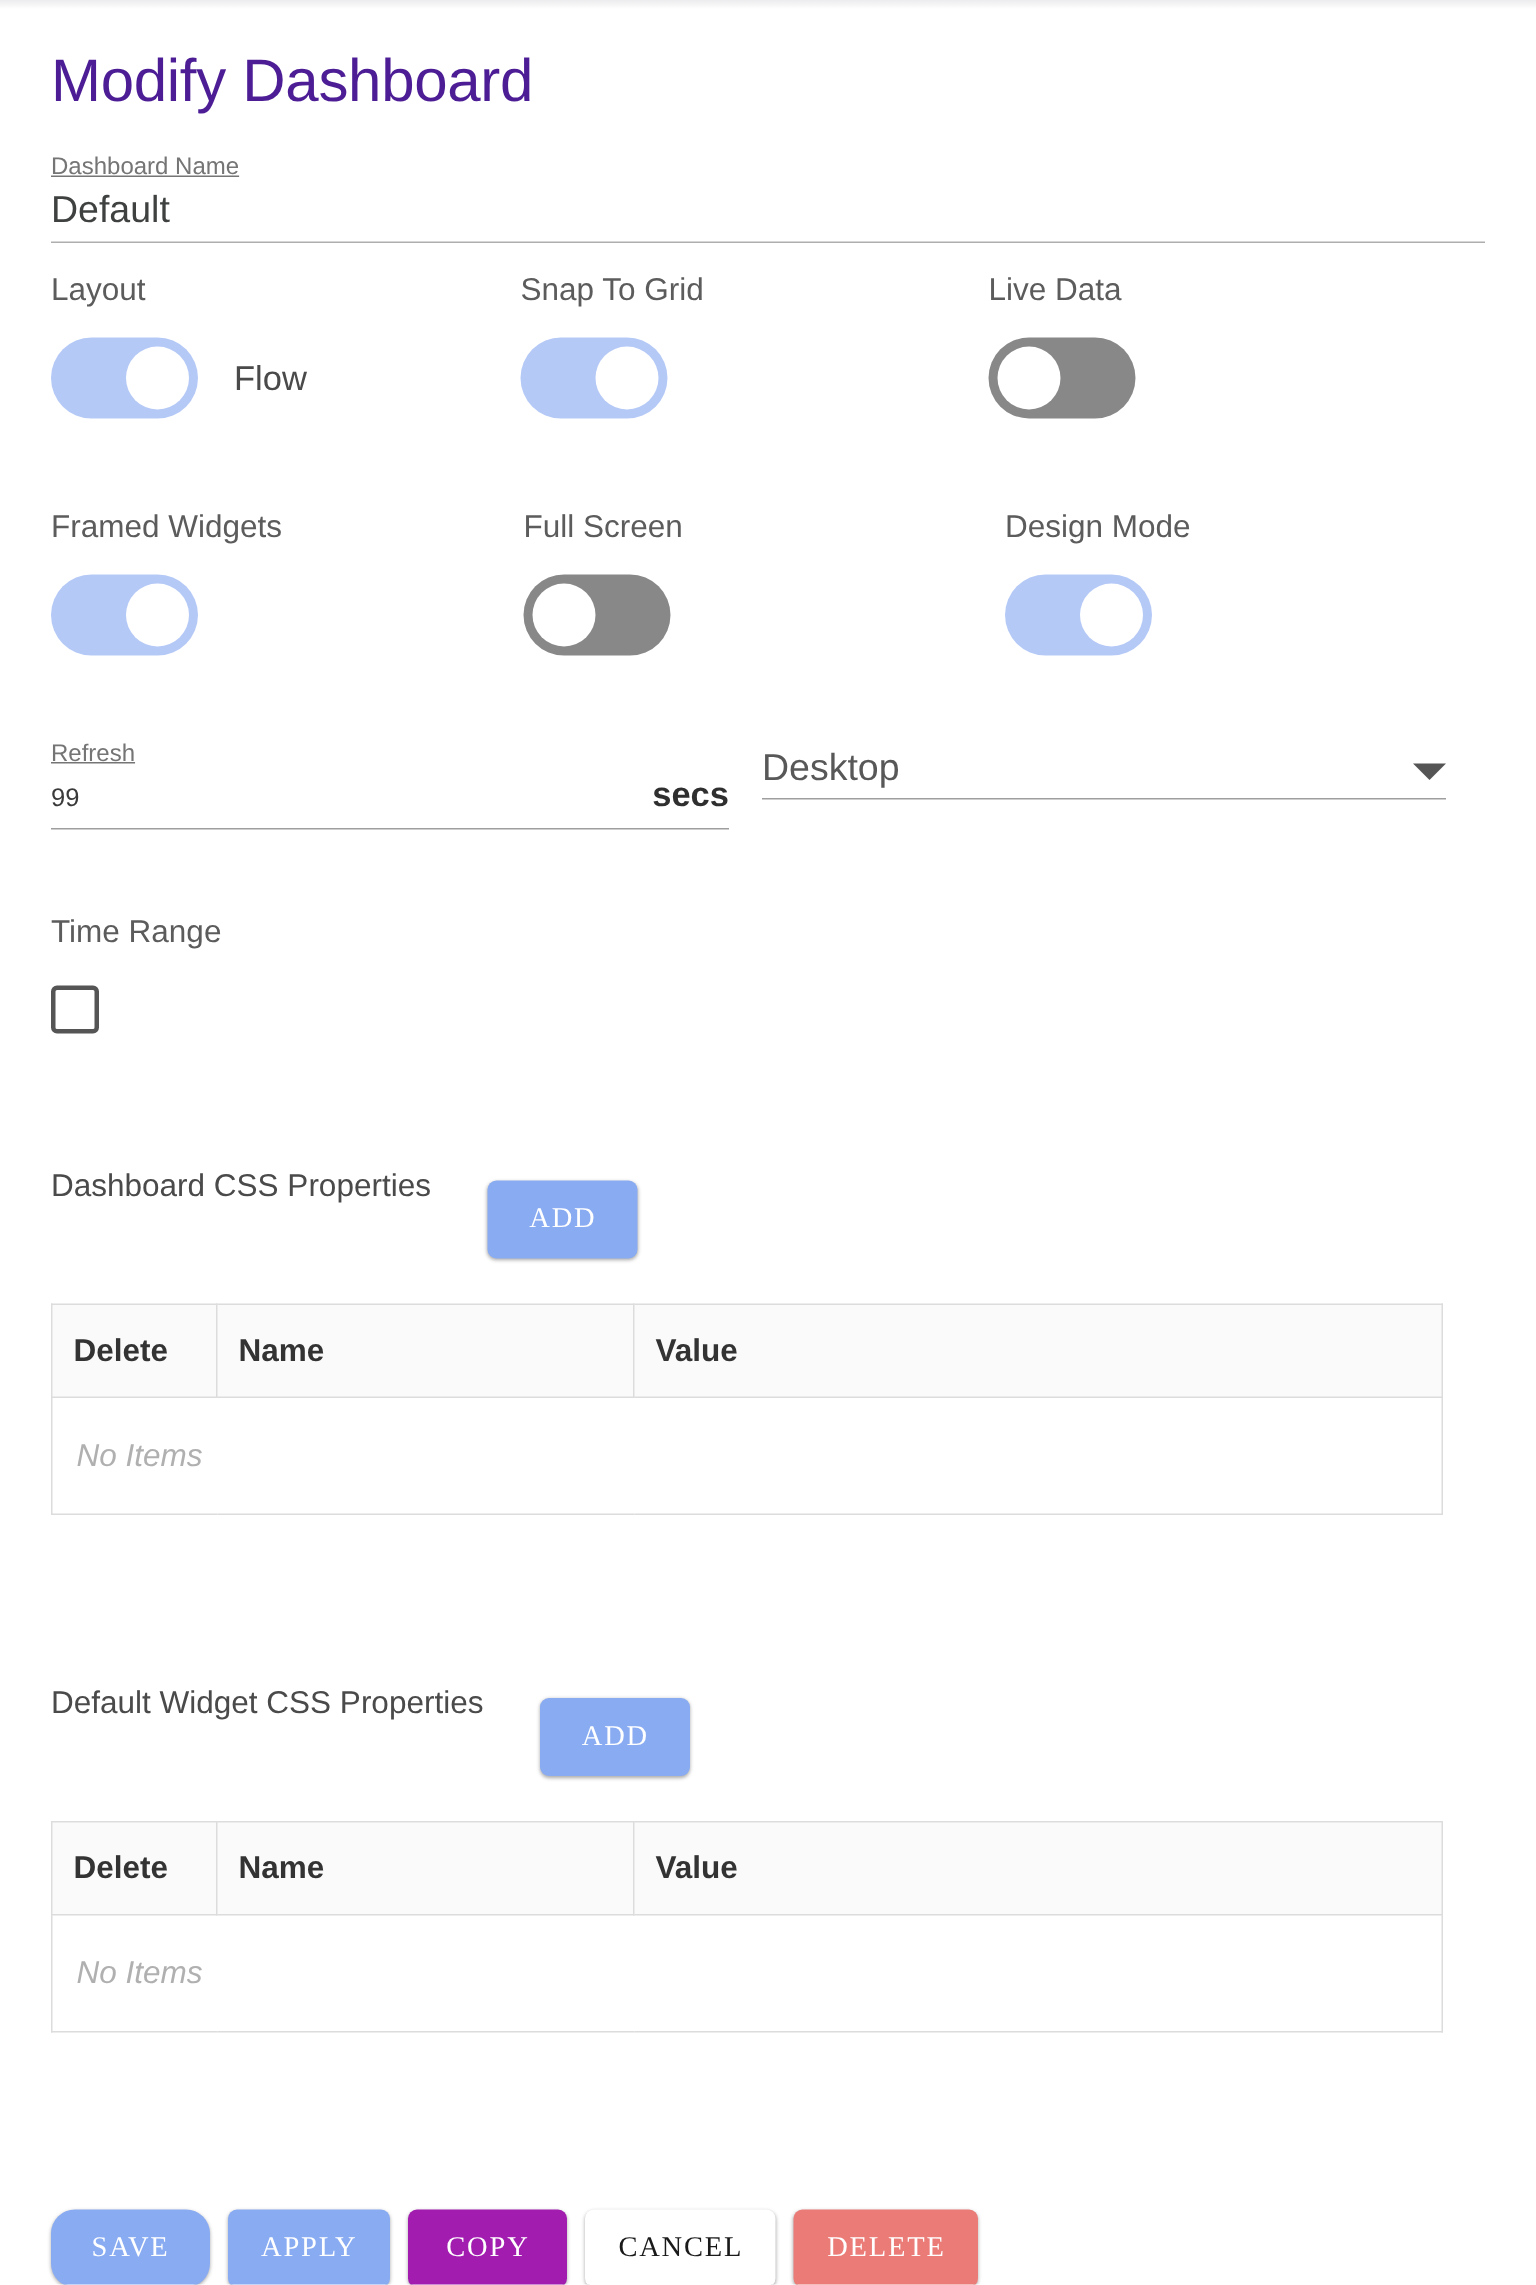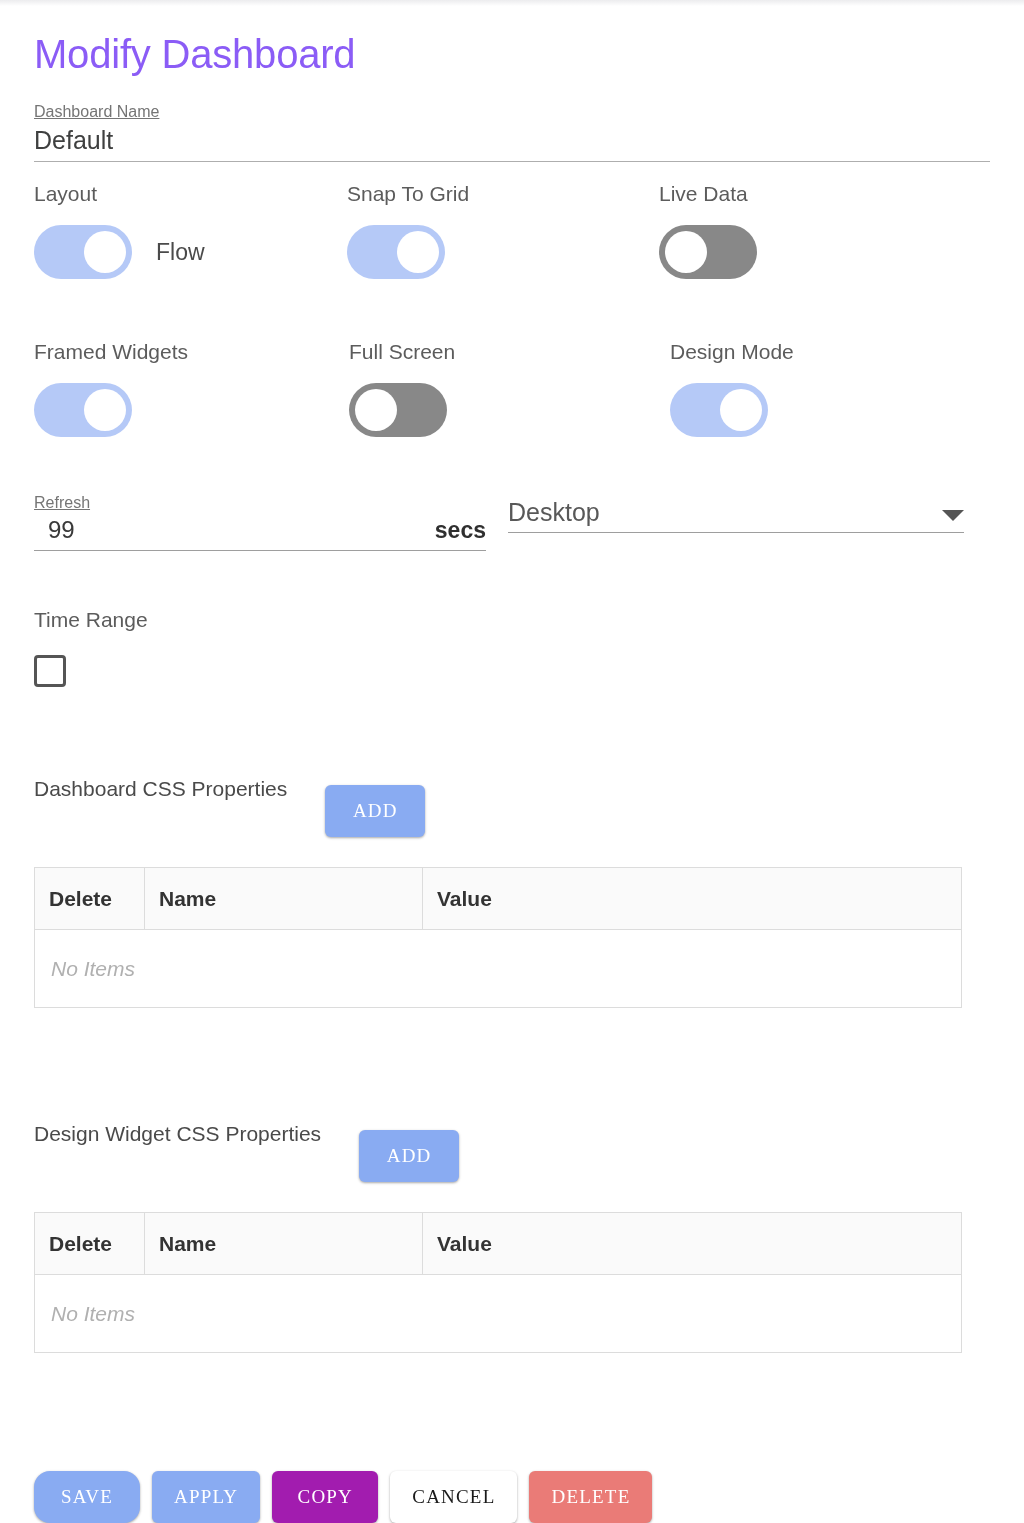--- a/index.html
+++ b/index.html
@@ -28,21 +28,21 @@
     position: absolute;
     top: 0; left: 0;
     width: 1024px;
     padding: 0 34px;
   }
 
   
   .page-title {
     font-size: 40px;
     font-weight: 400;
-    color: #8b5cf6;
+    color: #4c1d95;
     letter-spacing: -0.2px;
     margin: 0;
     padding-top: 32px;
     line-height: 1.1;
   }
 
   
   .field-block { margin-top: 27px; }
   .field-label {
     font-size: 16px;
@@ -123,25 +123,24 @@
   .rf-col.refresh { width: 452px; }
   .rf-col.emulate { width: 456px; }
   .rf-underline {
     border-bottom: 1px solid #9e9e9e;
     padding-bottom: 5px;
     margin-top: 3px;
     display: flex;
     align-items: baseline;
   }
   .rf-value {
-    font-size: 24px;
+    font-size: 17px;
     color: #3a3a3a;
     flex: 1;
     line-height: 30px;
-    margin-left: 14px;
   }
   .rf-suffix {
     font-size: 23px;
     font-weight: 700;
     color: #2f2f2f;
     line-height: 28px;
   }
   .rf-select-value {
     font-size: 25px;
     color: #585858;
@@ -373,21 +372,21 @@
       <tbody>
         <tr>
           <td colspan="3">No Items</td>
         </tr>
       </tbody>
     </table>
   </div>
 
   <div class="css-section second">
     <div class="css-head">
-      <div class="css-title">Design Widget CSS Properties</div>
+      <div class="css-title">Default Widget CSS Properties</div>
       <button class="btn btn-add">ADD</button>
     </div>
     <table class="prop-table">
       <thead>
         <tr>
           <th class="c-del">Delete</th>
           <th class="c-name">Name</th>
           <th class="c-val">Value</th>
         </tr>
       </thead>

